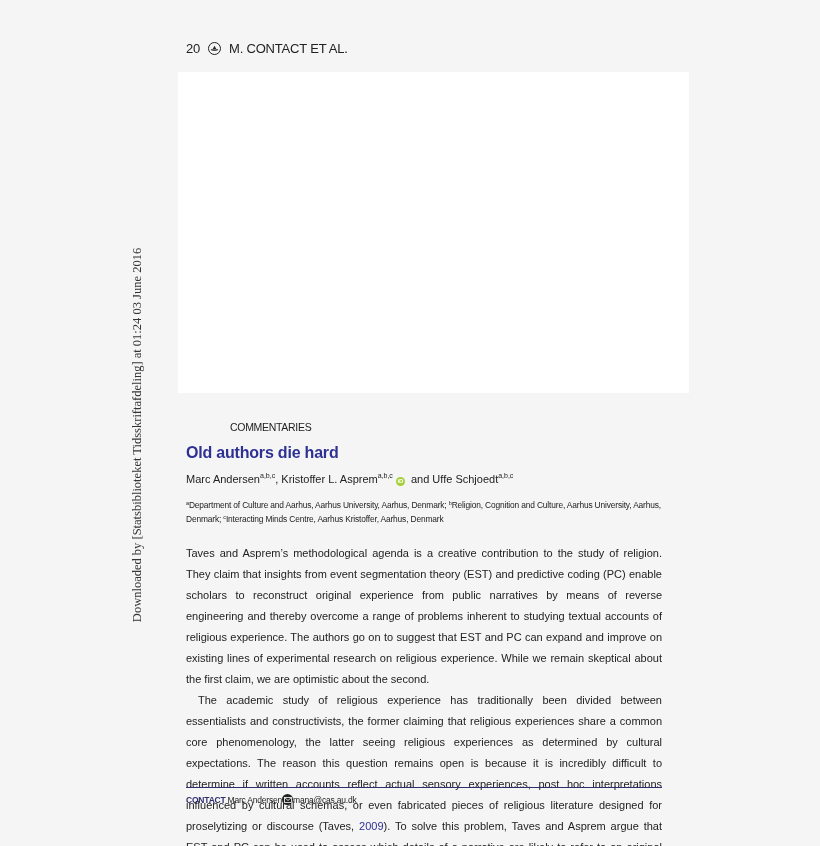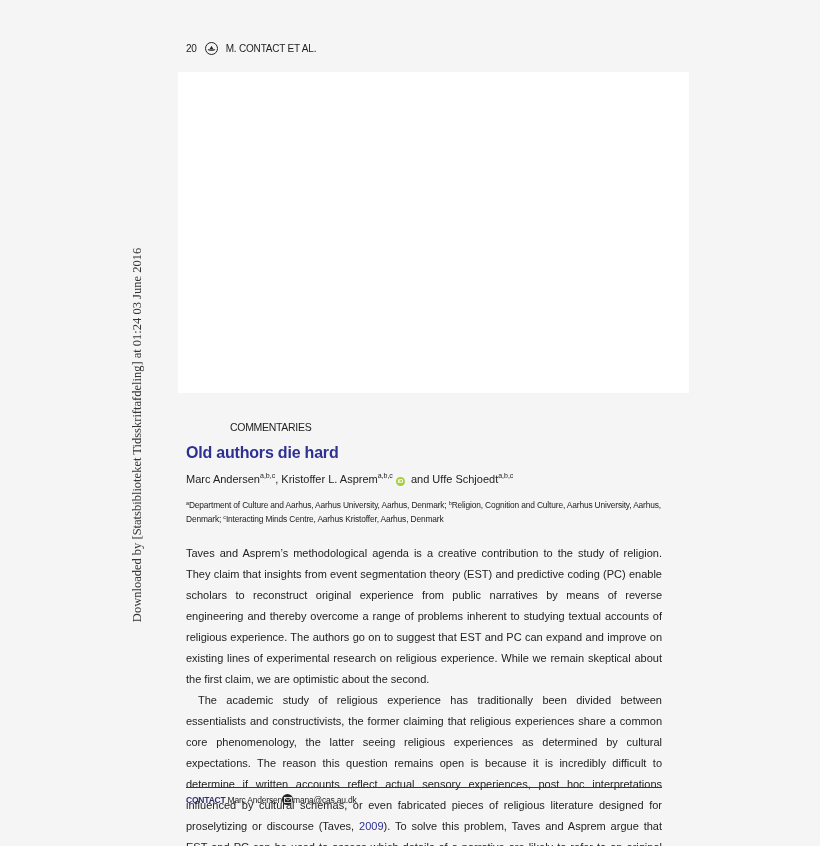--- a/index.html
+++ b/index.html
@@ -8,21 +8,21 @@
       font-family: "Liberation Serif", serif; color: #222;
     }
     .side-note {
       position: absolute; left: 137px; top: 435px;
       transform: translate(-50%, -50%) rotate(-90deg);
       white-space: nowrap; font-family: "Liberation Serif", serif; font-size: 12.5px; color: #333;
     }
     .running-head {
       position: absolute; left: 186px; top: 40px; height: 16px;
       display: flex; align-items: center; gap: 8px;
-      font-family: "Liberation Sans", sans-serif; font-size: 10px; color: #222; letter-spacing: -0.2px;
+      font-family: "Liberation Sans", sans-serif; font-size: 13px; color: #222; letter-spacing: -0.2px;
     }
     .logo-icon {
       width: 13px; height: 13px; border: 1.3px solid #222; border-radius: 50%;
       display: flex; align-items: center; justify-content: center; box-sizing: border-box;
     }
     .logo-icon svg { width: 9px; height: 9px; }
     .white-box {
       position: absolute; left: 178px; top: 72px; width: 511px; height: 321px; background: #ffffff;
     }
     .section-label {

